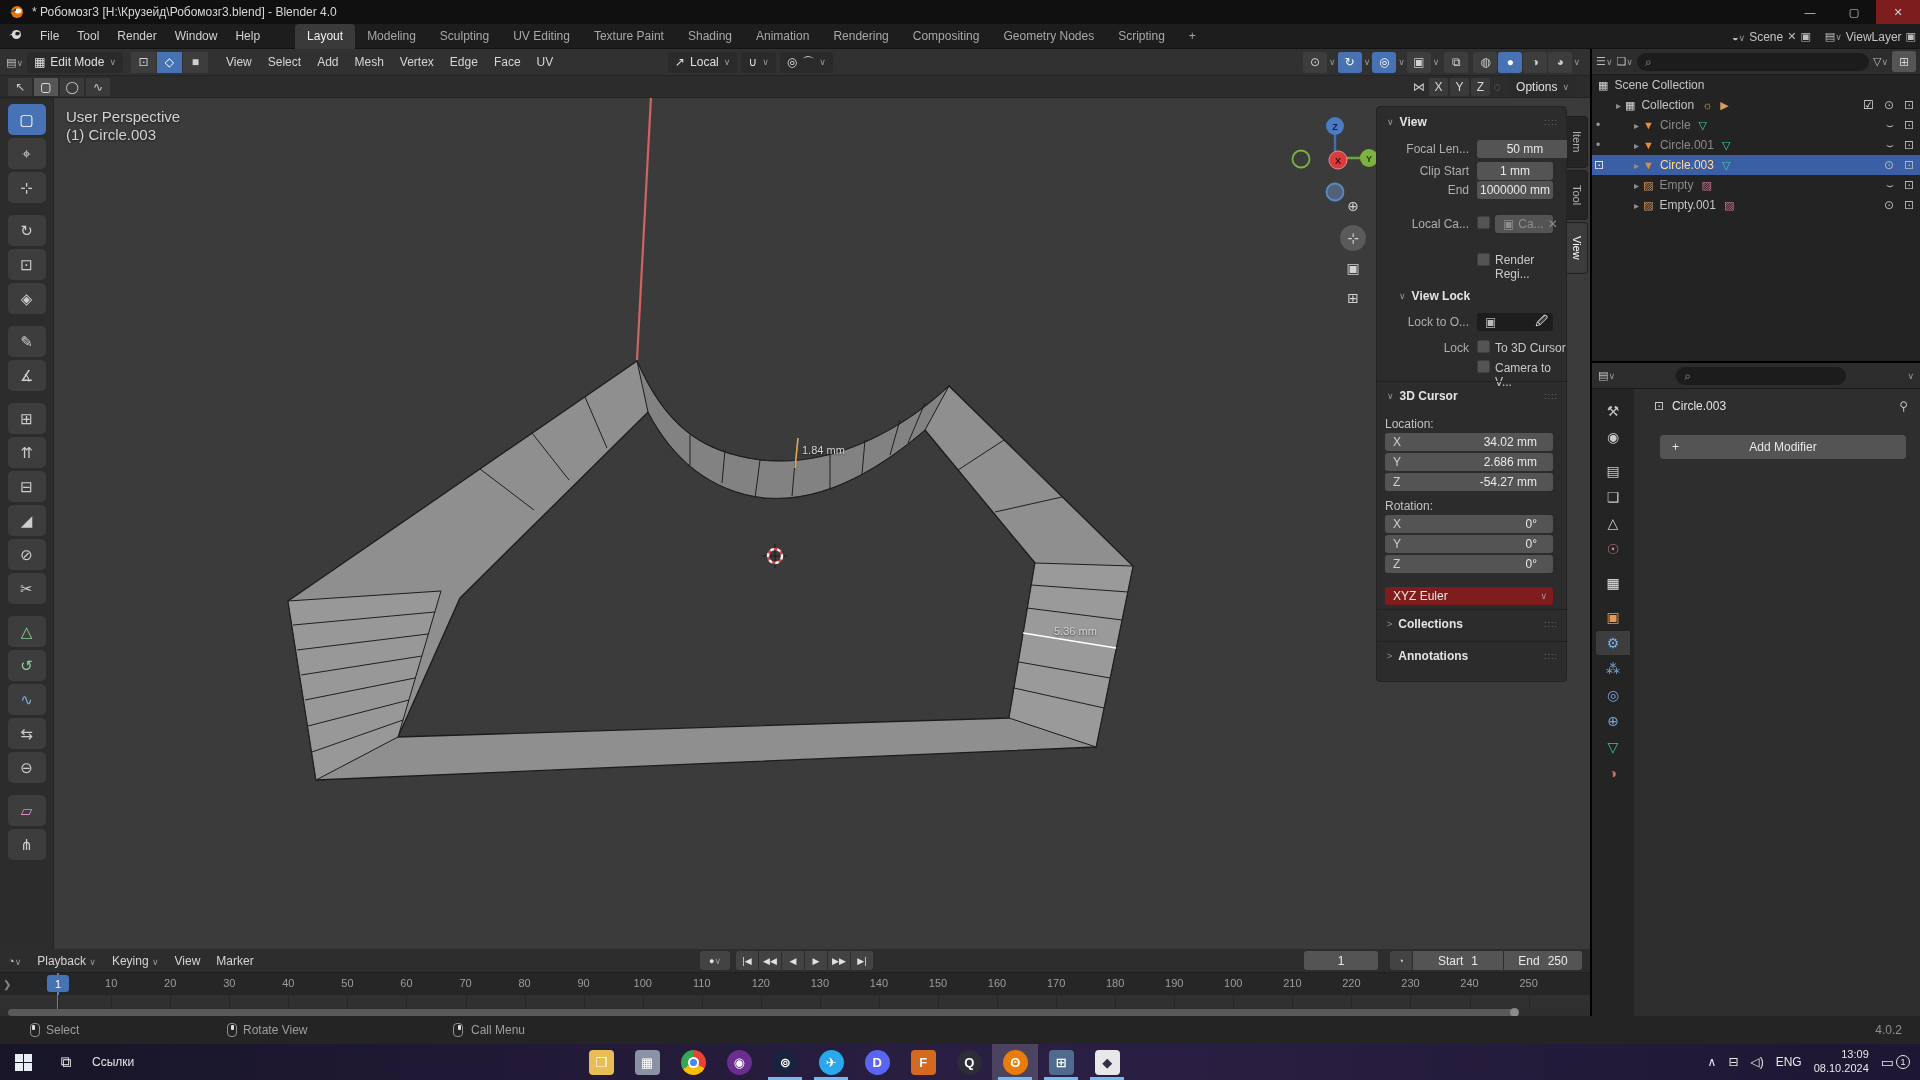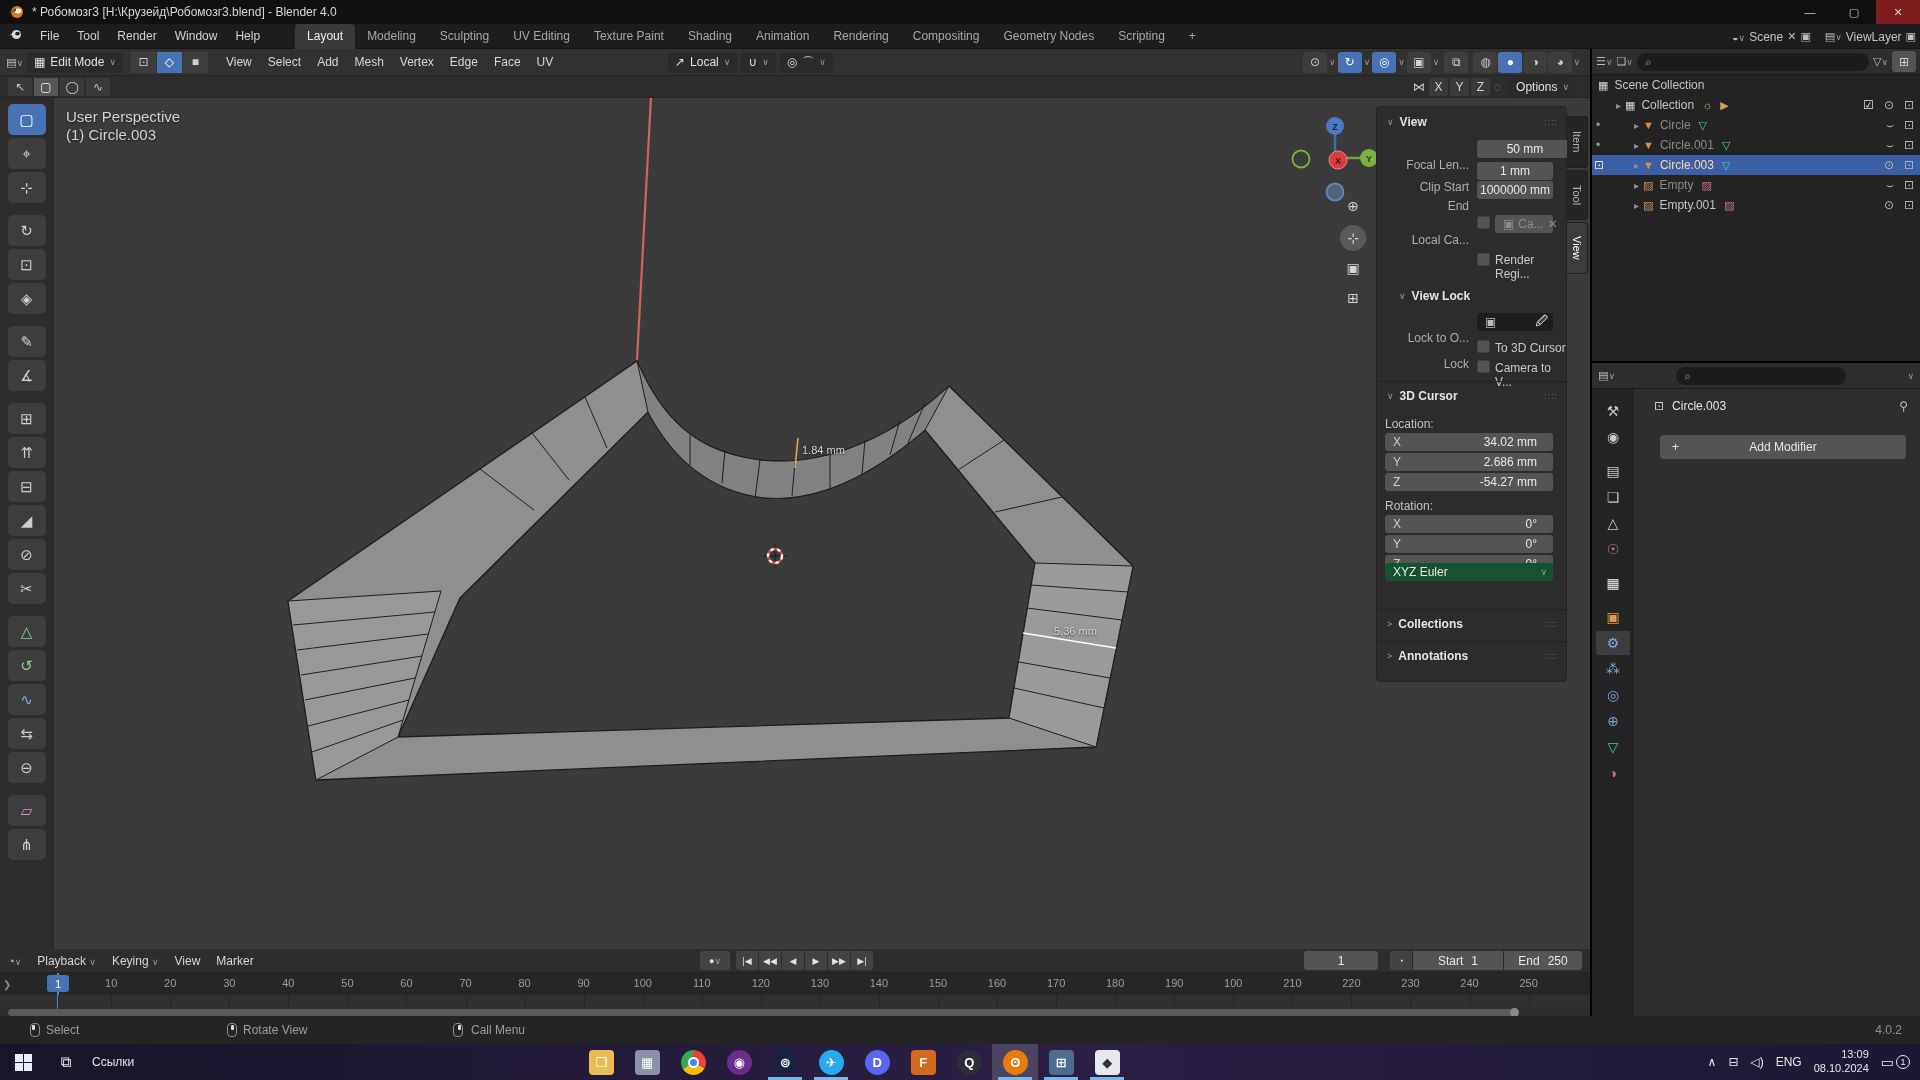--- a/index.html
+++ b/index.html
@@ -40,21 +40,21 @@
   .tbtn { width:38px; height:31px; margin-bottom:3px; border-radius:5px; background:#3d3d3d; display:flex; align-items:center; justify-content:center; font-size:15px; color:#cdcdcd; flex:none; }
   .tbtn.on { background:#4772b3; color:#fff; }
   .tgap { height:9px; flex:none; }
   
   #viewport { left:54px; top:98px; width:1536px; height:851px; background:#3b3b3b; overflow:hidden; }
   .ov-text { color:#d4d4d4; font-size:15px; text-shadow:0 1px 2px rgba(0,0,0,.6); }
   .navic { position:absolute; left:1286px; width:26px; height:26px; border-radius:13px; display:flex; align-items:center; justify-content:center; color:#d2d2d2; font-size:14px; }
   
   #npanel { position:absolute; left:1322px; top:8px; width:191px; height:576px; background:rgba(44,44,44,.96); border-radius:4px; border:1px solid #232323; }
   .np-h { color:#e4e4e4; font-weight:bold; }
-  .np-lbl { color:#aeaeae; text-align:right;margin-top:16px; }
+  .np-lbl { color:#aeaeae; text-align:right; }
   .pill { background:#545454; border-radius:3px; color:#e9e9e9; display:flex; align-items:center; justify-content:center; height:18px; }
   .pill.l { justify-content:flex-start; padding-left:8px; }
   .pill .val-r { margin-left:auto; padding-right:8px; }
   .cb { width:13px; height:13px; background:#545454; border:1px solid #404040; border-radius:2px; display:inline-block; }
   .dots { color:#6e6e6e; letter-spacing:1px; font-size:9px; }
   .sidetab { position:absolute; left:1513px; width:21px; background:#252525; color:#b2b2b2; border-radius:0 4px 4px 0; writing-mode:vertical-rl; display:flex; align-items:center; justify-content:center; font-size:11px; border:1px solid #1f1f1f; border-left:none; }
   .sidetab.on { background:#3c3c3c; color:#fff; }
   
   #outliner { left:1592px; top:49px; width:328px; height:312px; background:#232323; }
   #outliner-hd { height:26px; background:#2d2d2d; border-bottom:1px solid #1a1a1a; display:flex; align-items:center; padding:0 4px; gap:4px; }
@@ -403,21 +403,21 @@
         </div>
         <div class="pill" style="height: 18px; margin-bottom: 2px; justify-content: flex-start; padding: 0px 8px; background: rgb(84, 84, 84);">
           <span style="color: rgb(207, 207, 207);">Y</span>
           <span class="val-r">0°</span>
         </div>
         <div class="pill" style="height: 18px; margin-bottom: 2px; justify-content: flex-start; padding: 0px 8px; background: rgb(84, 84, 84);">
           <span style="color: rgb(207, 207, 207);">Z</span>
           <span class="val-r">0°</span>
         </div>
       </div>
-    <div class="pill l abs" style="left:8px;top:456px;width:168px;background:#14532d">
+    <div class="pill l abs" style="left:8px;top:480px;width:168px;background:#7f1d1d">
         <span>XYZ Euler</span>
         <span style="margin-left:auto;padding-right:6px" class="vch">∨</span>
       </div>
     <div class="abs" style="left:0;top:502px;width:191px;height:1px;background:#222"></div>
     <div class="abs flex" style="left:10px;top:510px;gap:6px">
         <span class="vch">&gt;</span>
         <span class="np-h">Collections</span>
       </div>
     <div class="abs dots" style="right:8px;top:512px">::::</div>
     <div class="abs" style="left:0;top:534px;width:191px;height:1px;background:#222"></div>

